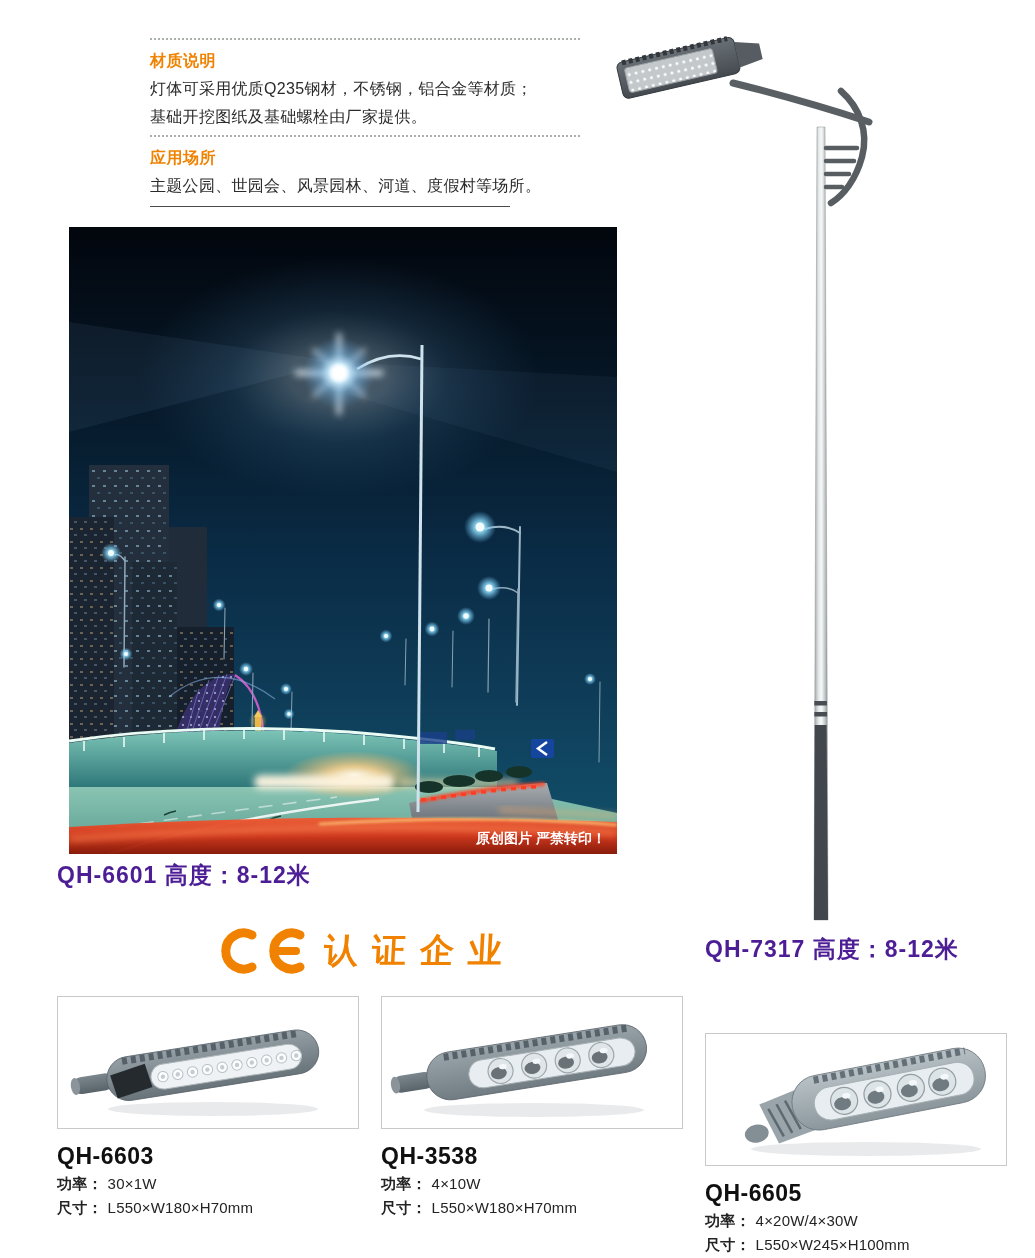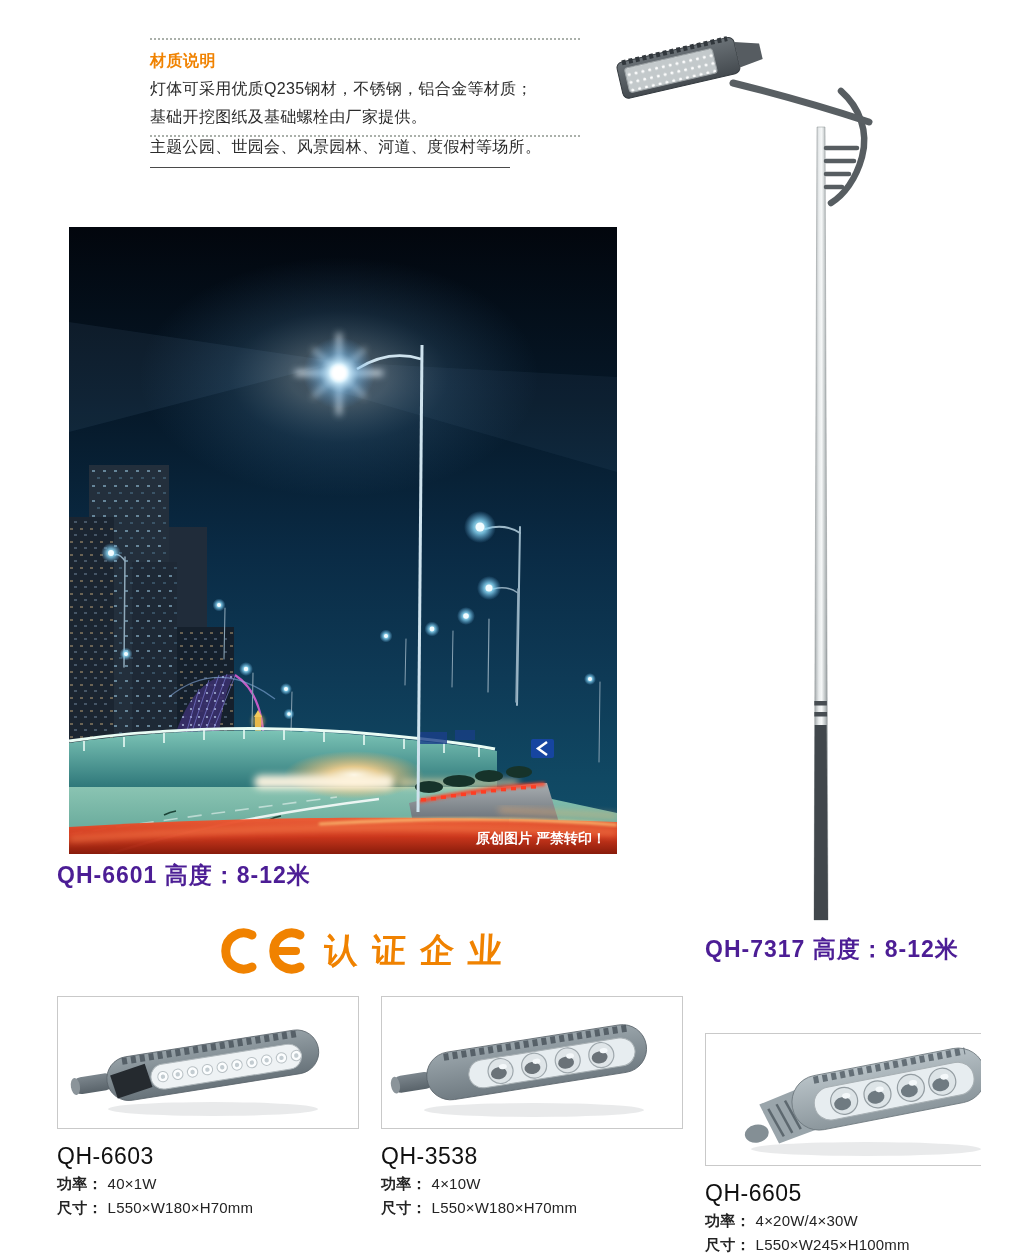--- a/index.html
+++ b/index.html
@@ -1,18 +1,18 @@
 <!DOCTYPE html>
 <html><head>
 <meta charset="utf-8">
 <style>
   html,body{margin:0;padding:0;background:#ffffff;}
   .page{
     position:relative;width:981px;height:1258px;background:#ffffff;
-    font-family:"Liberation Sans","DejaVu Sans",sans-serif;color:#222;overflow:hidden;
+    font-family:"Liberation Sans","DejaVu Sans",sans-serif;color:#222;overflow:hidden;padding-left:44px;
   }
   
   .info{position:absolute;left:150px;top:38px;width:430px;}
   .dotted{border-top:2px dotted #aab0aa;height:0;}
   .sec-title{color:#f08200;font-size:16px;font-weight:700;margin:11px 0 7px 0;letter-spacing:.5px;}
   .body-line{font-size:16px;font-weight:400;color:#2b2b2b;margin:0 0 8px 0;letter-spacing:.3px;line-height:1.25;}
   .solid-rule{border-top:1px solid #4a4a4a;width:360px;margin-top:10px;}
   
   .hero{position:absolute;left:57px;top:215px;width:548px;height:627px;margin:12px;}
   .caption{position:absolute;font-size:23px;font-weight:700;color:#4c1d95;letter-spacing:1px;white-space:nowrap;}
@@ -20,35 +20,36 @@
   .pole-caption{left:705px;top:934px;}
   
   .pole-figure{position:absolute;left:605px;top:35px;width:290px;height:888px;margin:0;}
   
   .ce{position:absolute;left:216px;top:926px;display:flex;align-items:center;gap:16px;}
   .ce-text{color:#f08200;font-size:34px;font-weight:700;letter-spacing:14px;transform:skewX(-3deg);}
   
   .card{position:absolute;top:996px;width:302px;}
   .card.c1{left:57px;} .card.c2{left:381px;} .card.c3{left:705px;margin-top:37px;}
   .imgbox{width:300px;height:131px;border:1px solid #c9c9c9;background:#ffffff;}
-  .model{margin-top:14px;font-size:23px;font-weight:400;color:#101010;letter-spacing:.5px;}
+  .model{margin-top:14px;font-size:23px;font-weight:700;color:#101010;letter-spacing:.5px;}
   .spec{margin-top:5px;font-size:15px;color:#242424;letter-spacing:.2px;}
   .spec .lbl{font-weight:700;margin-right:5px;}
 </style>
 </head>
 <body>
 
 <div class="page">
 
   <section class="info">
     <div class="dotted"></div>
     <h3 class="sec-title">材质说明</h3>
     <p class="body-line">灯体可采用优质Q235钢材，不锈钢，铝合金等材质；</p>
     <p class="body-line">基础开挖图纸及基础螺栓由厂家提供。</p>
     <div class="dotted"></div>
+    <h3 class="sec-title">应用场所</h3>
     <p class="body-line">主题公园、世园会、风景园林、河道、度假村等场所。</p>
     <div class="solid-rule"></div>
   </section>
 
   <figure class="hero">
     <svg width="548" height="627" viewBox="0 0 548 627">
       <defs>
         <linearGradient id="sky" x1="0" y1="0" x2="0" y2="1">
           <stop offset="0" stop-color="#02060d"></stop>
             <stop offset=".28" stop-color="#061828"></stop>
@@ -376,21 +377,21 @@
               <circle cx="179" cy="72.5" r="2.2"></circle>
             <circle cx="194" cy="72.5" r="2.2"></circle>
               <circle cx="209" cy="72.5" r="2.2"></circle>
               <circle cx="224" cy="72.5" r="2.2"></circle>
             <circle cx="239" cy="72.5" r="2.2"></circle>
           </g>
         </g>
       </svg>
     </div>
     <div class="model">QH-6603</div>
-    <div class="spec"><span class="lbl">功率：</span><span>40×1W</span></div>
+    <div class="spec"><span class="lbl">功率：</span><span>30×1W</span></div>
     <div class="spec"><span class="lbl">尺寸：</span><span>L550×W180×H70mm</span></div>
   </div>
 
   <div class="card c2">
     <div class="imgbox">
       <svg width="300" height="131" viewBox="0 0 300 131">
         <defs>
           <linearGradient id="b2" x1="0" y1="0" x2="0" y2="1">
               <stop offset="0" stop-color="#9aa5ab"></stop>
               <stop offset="1" stop-color="#707b82"></stop>

